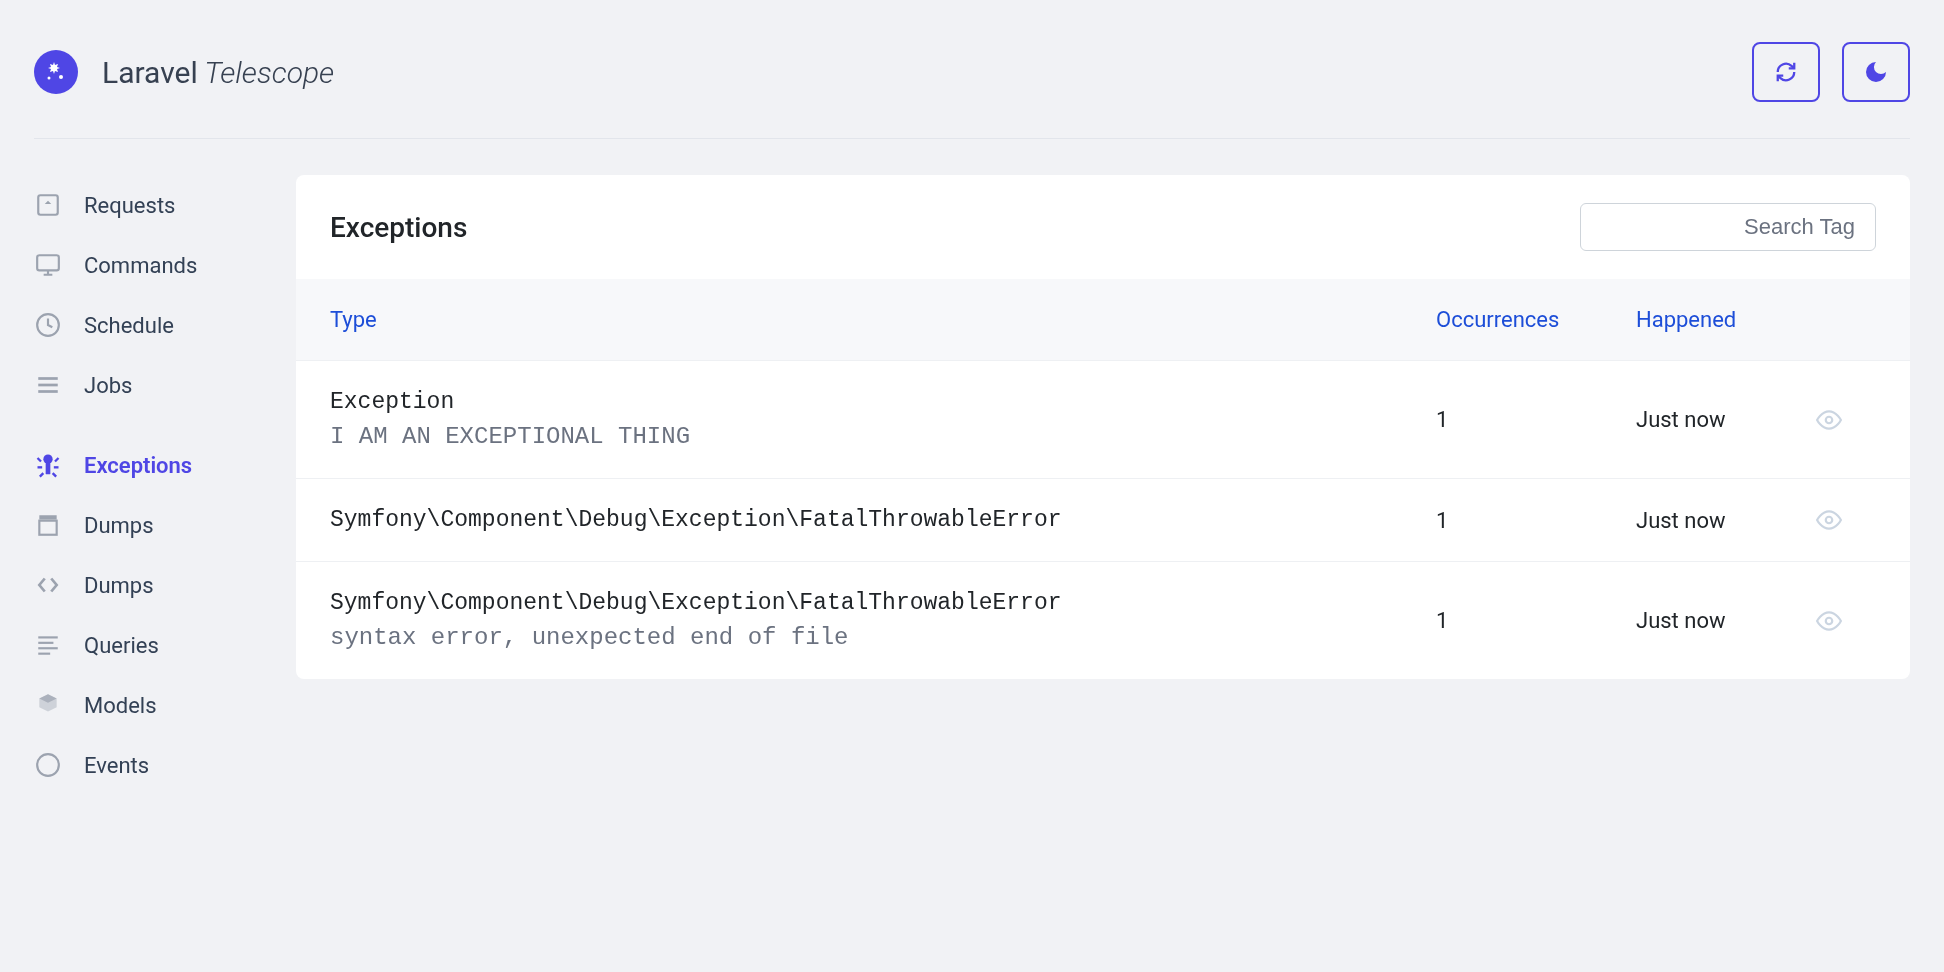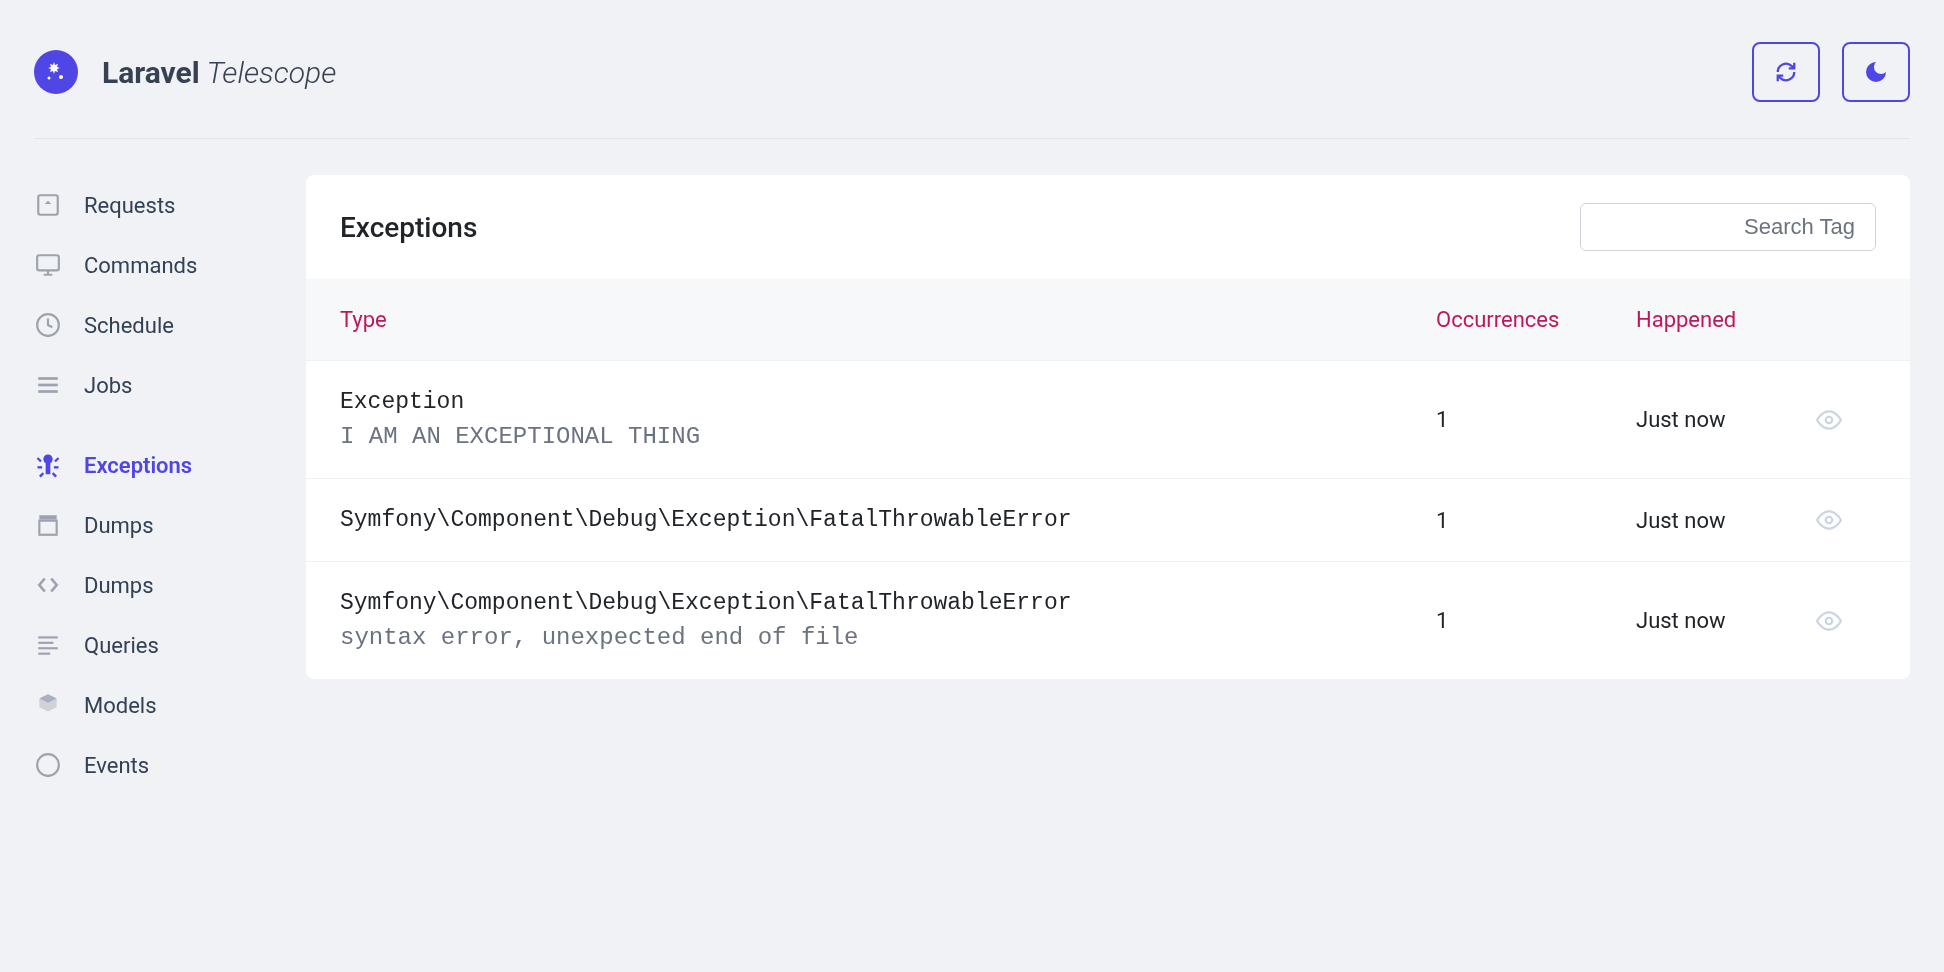--- a/index.html
+++ b/index.html
@@ -41,21 +41,21 @@
       align-items: center;
       justify-content: center;
     }
 
     .app-title {
       font-size: 30px;
       color: #374151;
     }
 
     .app-title .bold {
-      font-weight: 700;
+      font-weight: 400;
     }
 
     .app-title .light {
       font-weight: 300;
       font-style: italic;
     }
 
     .header-right {
       display: flex;
       gap: 22px;
@@ -68,21 +68,21 @@
       border: 2px solid #4f46e5;
       border-radius: 8px;
       display: flex;
       align-items: center;
       justify-content: center;
       cursor: pointer;
     }
 
     .main-layout {
       display: flex;
-      gap: 12px;
+      gap: 2px;
       padding-top: 36px;
     }
 
     .sidebar {
       width: 260px;
       flex-shrink: 0;
     }
 
     .sidebar-list {
       list-style: none;
@@ -155,21 +155,21 @@
 
     .search-input::placeholder {
       color: #6b7280;
     }
 
     .table-header {
       display: flex;
       background: #f7f8fa;
       padding: 28px 34px;
       font-size: 22px;
-      color: #be185d;
+      color: #1d4ed8;
       font-weight: 400;
     }
 
     .col-type {
       flex: 1;
     }
 
     .col-occ {
       width: 200px;
     }

